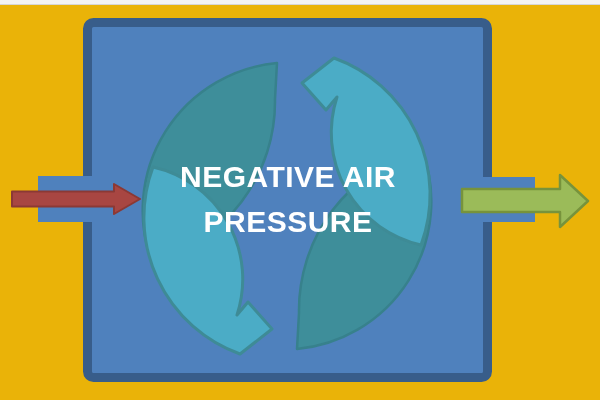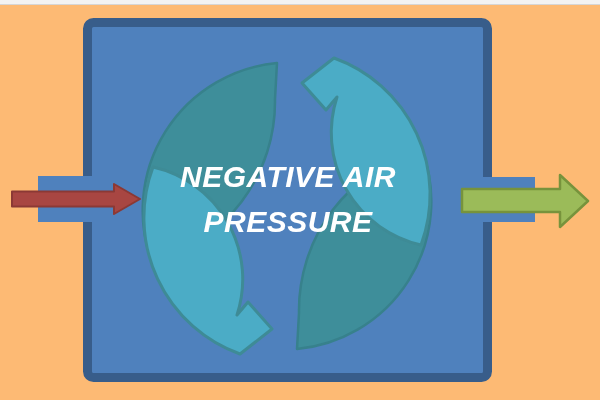--- a/index.html
+++ b/index.html
@@ -5,23 +5,22 @@
   html, body {
     margin: 0;
     padding: 0;
     background: #ffffff;
     font-family: "Liberation Sans", sans-serif;
   }
   .stage {
     position: relative;
     width: 600px;
     height: 400px;
-    background: #fdba74;
+    background: #eab308;
     overflow: hidden;
-    font-style: italic;
   }
   .top-edge {
     position: absolute;
     top: 0; left: 0;
     width: 600px;
     height: 4px;
     background: #f3f3f3;
     border-bottom: 1px solid #d6d6d6;
   }
   svg.diagram {

